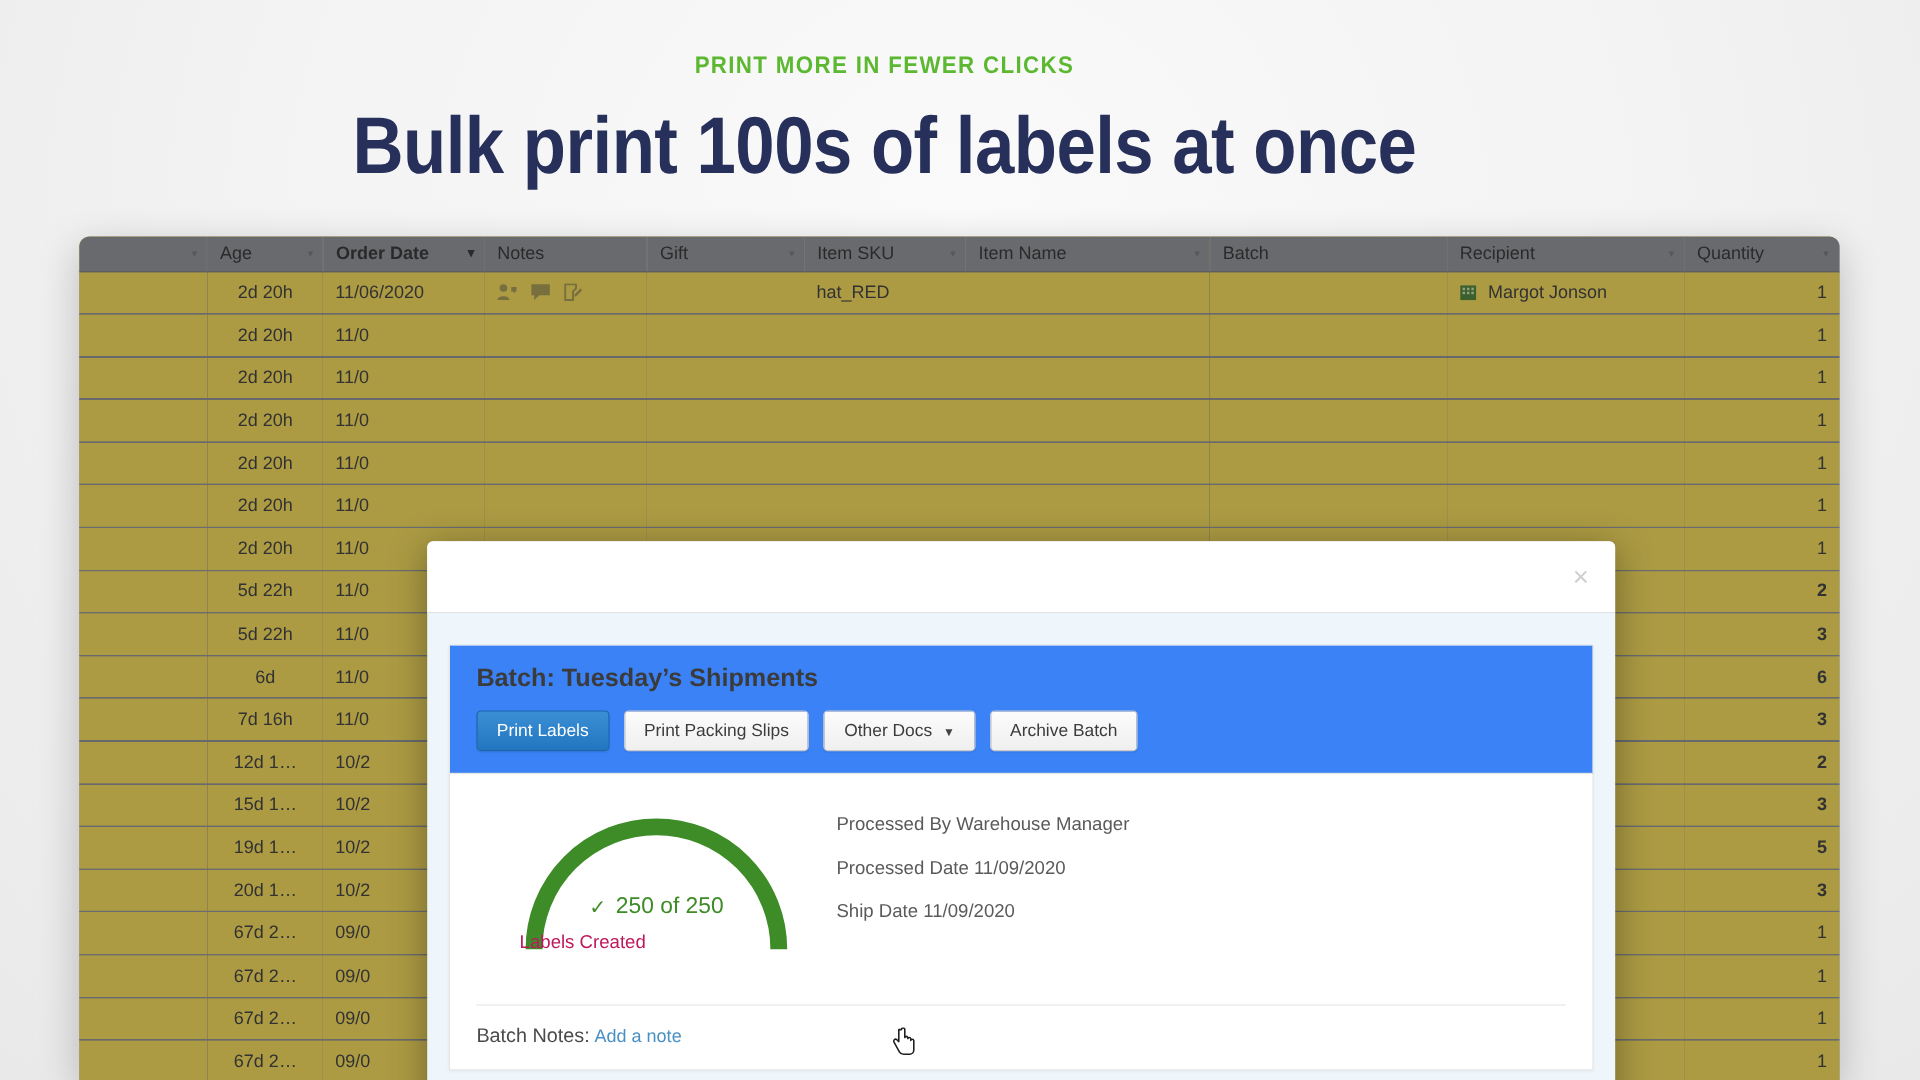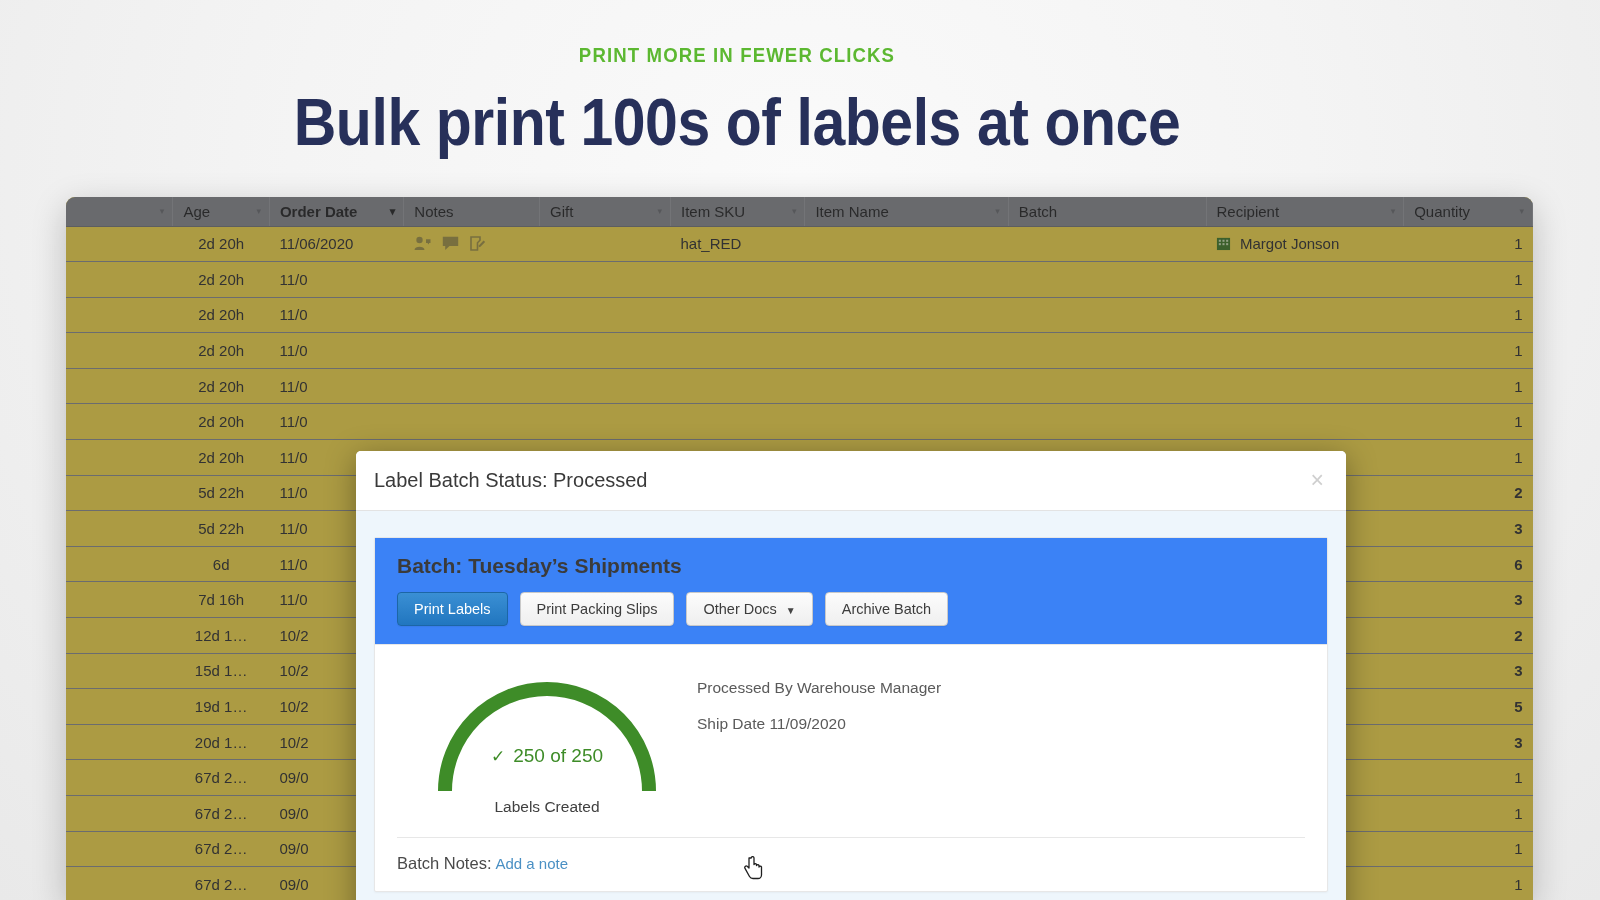--- a/index.html
+++ b/index.html
@@ -192,22 +192,22 @@
   .gauge svg { display: block; }
   .gauge-val {
     position: absolute; left: 0; right: 0; top: 68px;
     text-align: center;
     font-size: 19px; color: #3e8c28; font-weight: 400;
     display: flex; align-items: center; justify-content: center; gap: 8px;
   }
   .gauge-check { font-size: 17px; color: #3e8c28; }
   .gauge-label {
     position: absolute; left: 0; right: 0; top: 100px;
-    text-align: center;
-    font-size: 15.5px; color: #404040; margin-top: 21px;
+    text-align: left;
+    font-size: 15.5px; color: #be185d;
   }
 
   .details { padding-top: 6px; flex: 1; }
   .details .line {
     font-size: 15.5px; color: #5a5a5a; margin-bottom: 18px;
   }
 
   .notes-row {
     margin: 44px 22px 0 22px;
     border-top: 1px solid #e7e7e7;
@@ -511,21 +511,20 @@
           <td></td>
           <td></td>
           <td class="c-qty">1</td>
         </tr>
       </tbody>
   </table>
 
   <div class="modal">
 
     <div class="modal-head">
-      <div class="modal-title">Label Batch Status: Processed</div>
       <div class="modal-close">×</div>
     </div>
 
     <div class="modal-body">
       <div class="card">
 
         <div class="card-head">
           <div class="batch-title">Batch: Tuesday’s Shipments</div>
           <div class="btnrow" id="btnrow">
               <button class="btn primary"><span>Print Labels</span></button>
@@ -545,20 +544,21 @@
               <div class="gauge-val">
                 <span class="gauge-check">✓</span>
                 <span>250 of 250</span>
               </div>
               <div class="gauge-label">Labels Created</div>
             </div>
           </div>
 
           <div class="details" id="details">
               <div class="line">Processed By Warehouse Manager</div>
+              <div class="line">Processed Date 11/09/2020</div>
               <div class="line">Ship Date 11/09/2020</div>
             </div>
         </div>
 
         <div class="notes-row">
           <span>Batch Notes:</span><span class="link">Add a note</span>
         </div>
       </div>
     </div>
 

